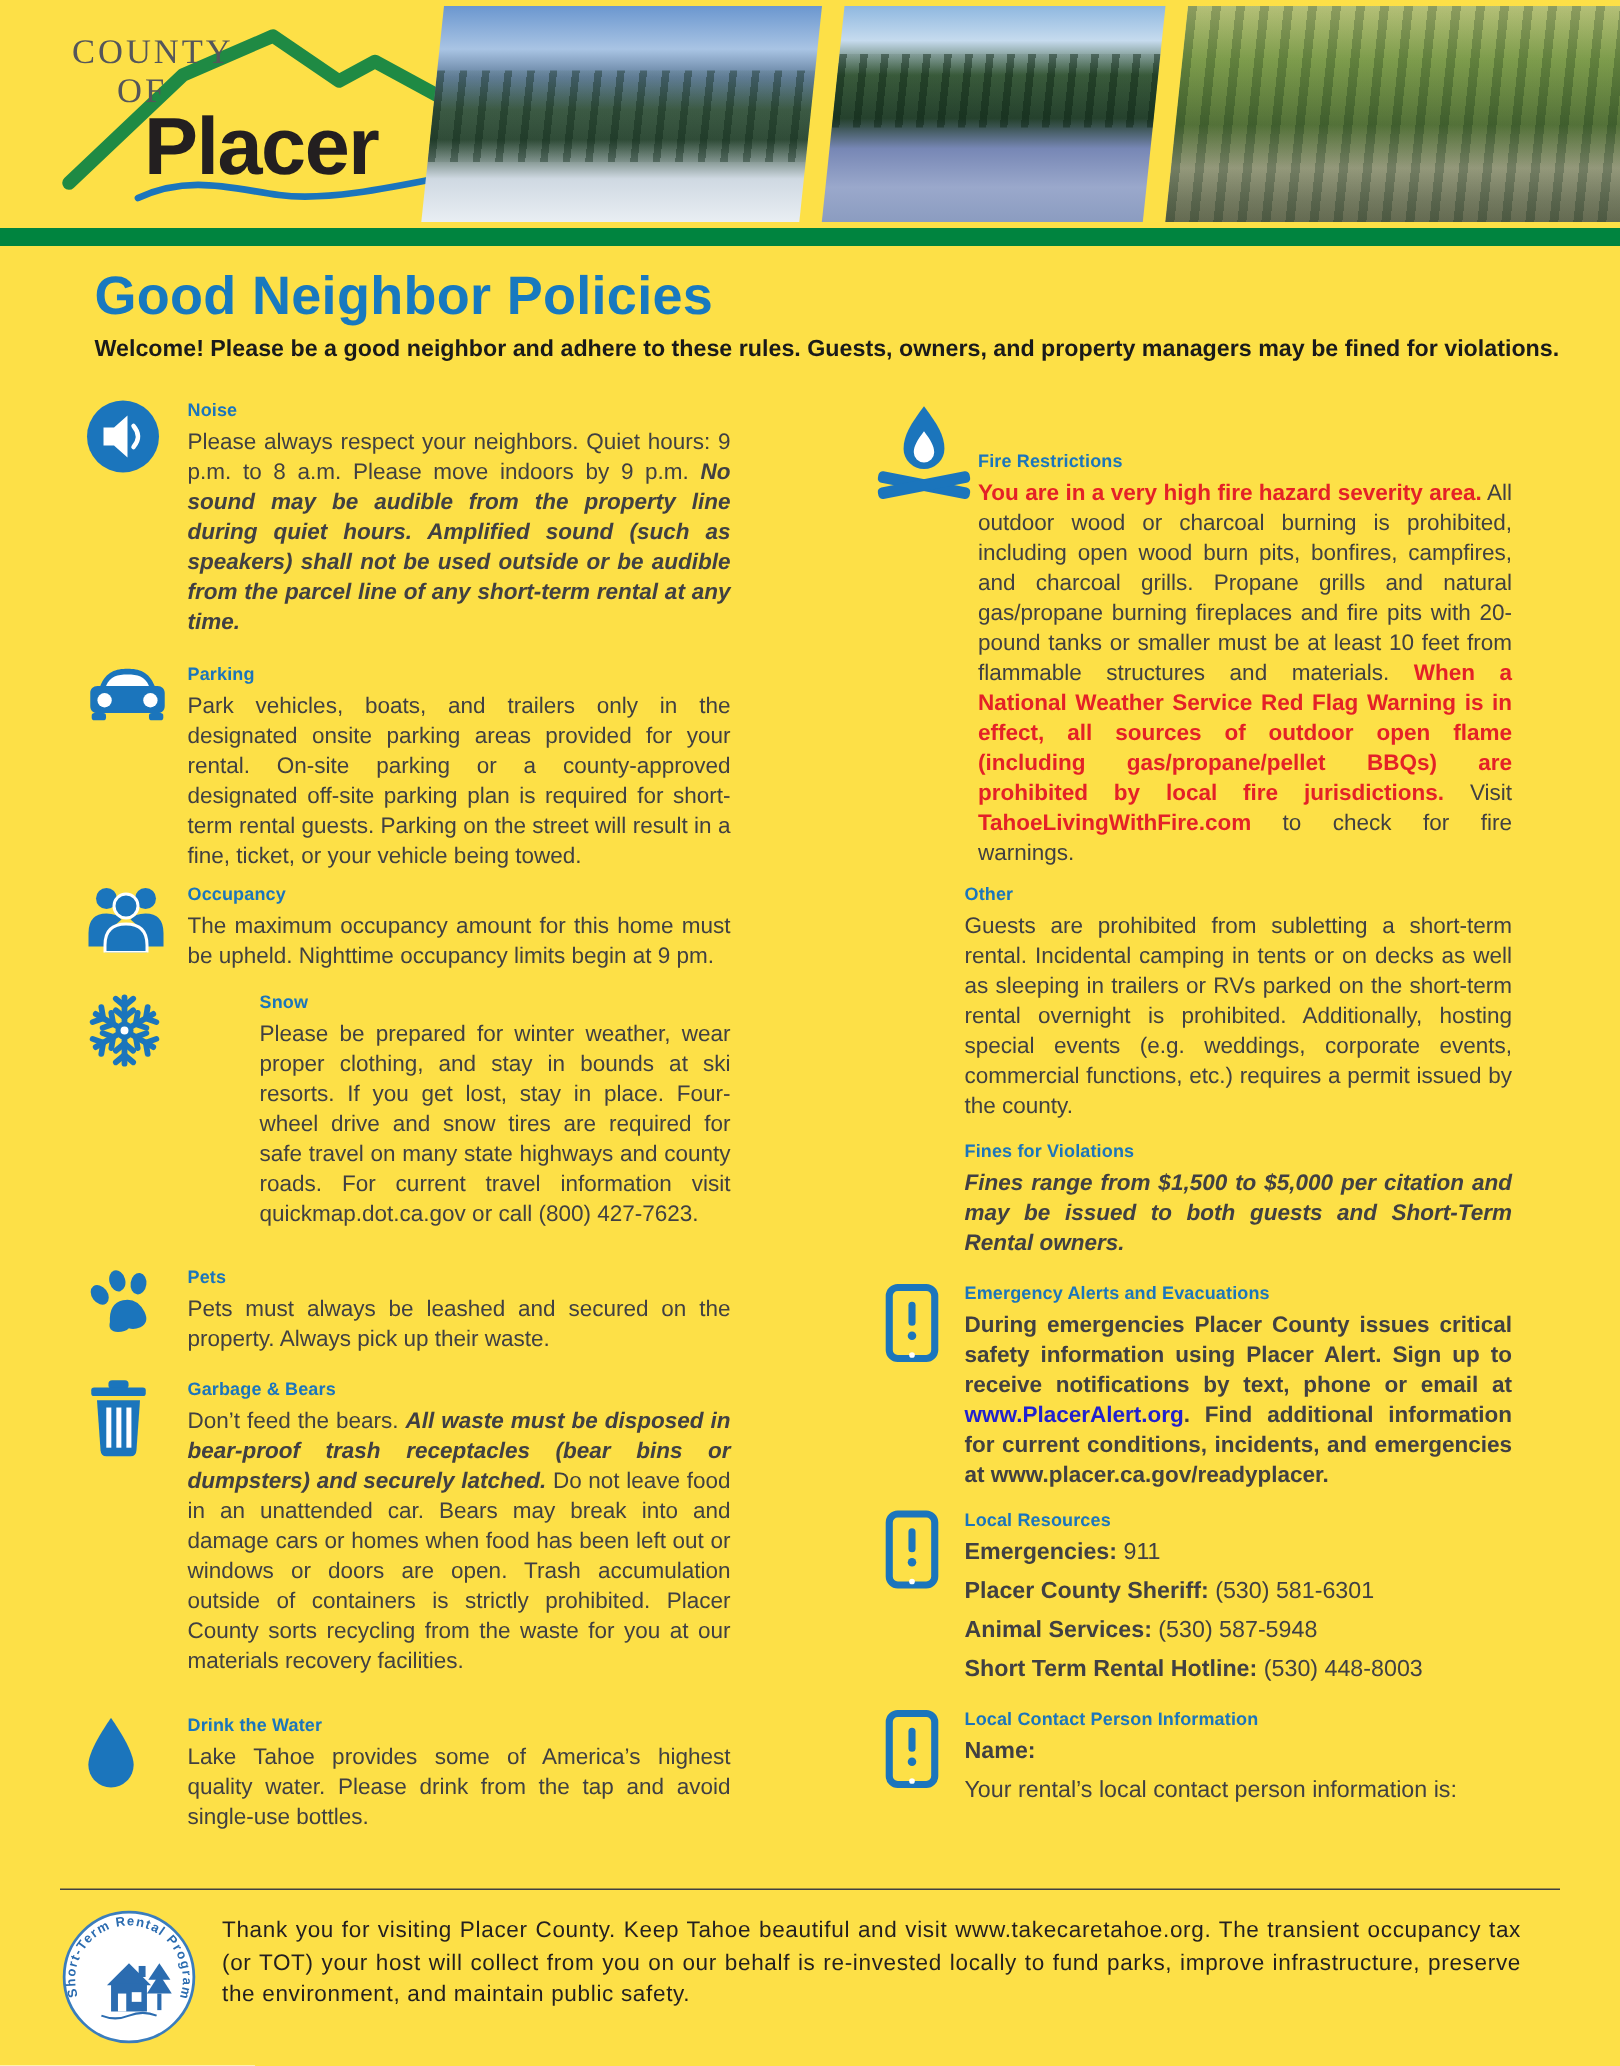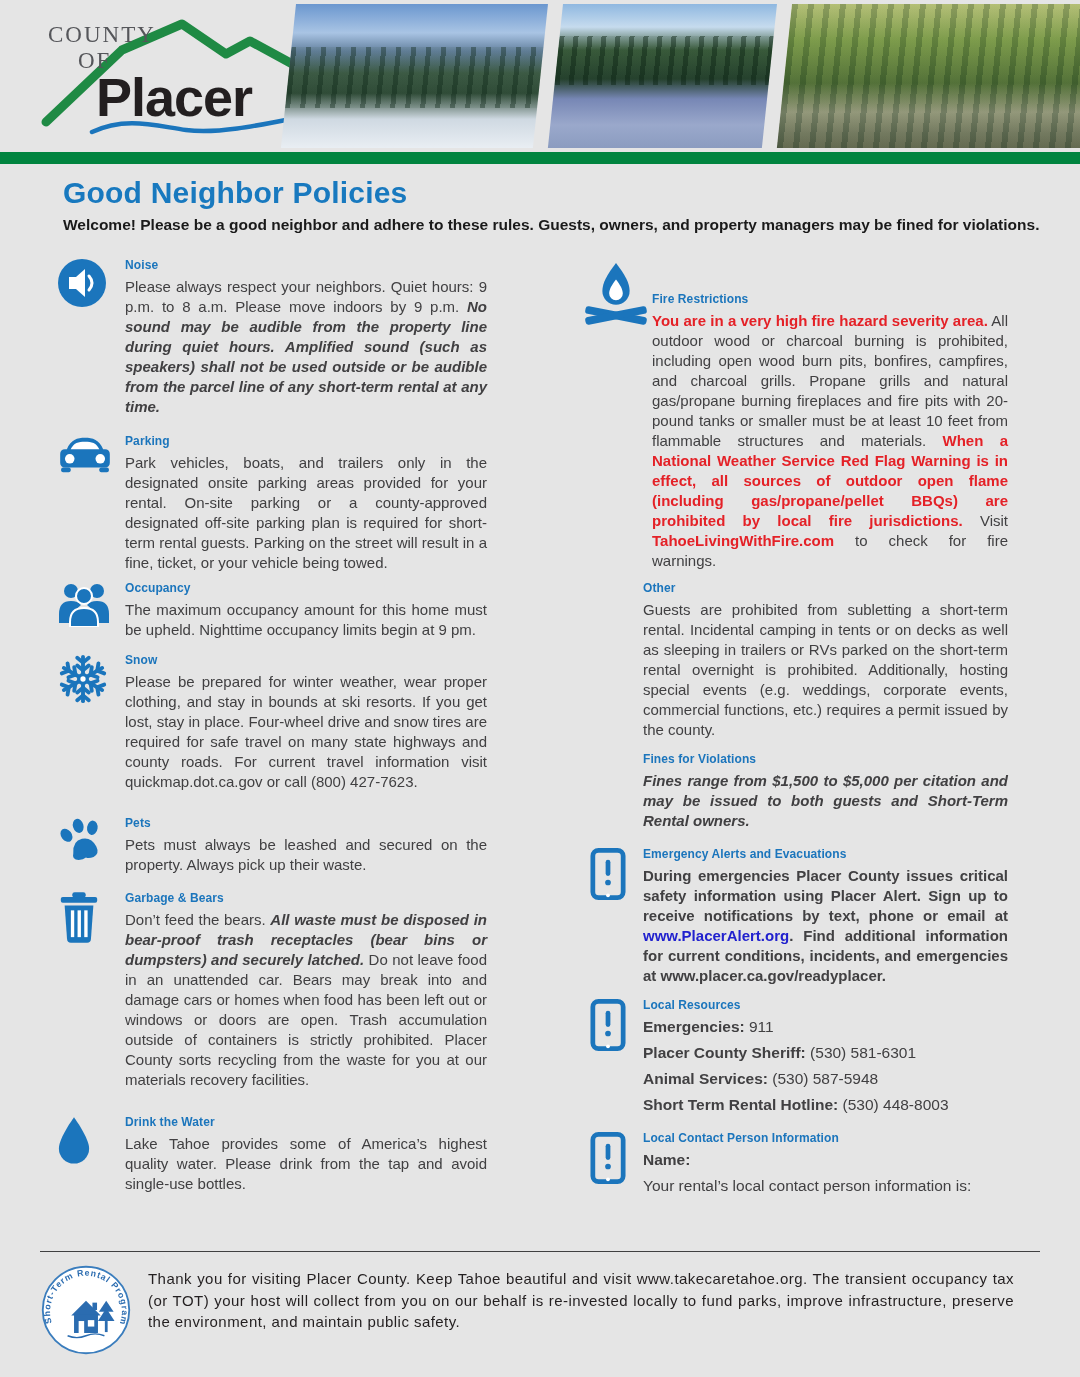--- a/index.html
+++ b/index.html
@@ -1,55 +1,55 @@
 <!DOCTYPE html>
 <html><head>
 <meta charset="utf-8">
 <style>
   html,body{margin:0;padding:0;background:#fff;}
   body{font-family:"Liberation Sans",sans-serif;color:#414042;}
-  .page{width:1080px;height:1377px;position:relative;overflow:hidden;background:#e5e5e5;margin:0 auto;}
+  .page{width:1080px;height:1377px;position:relative;overflow:hidden;background:#fde047;margin:0 auto;}
 
   
   header{position:relative;height:150px;overflow:hidden;}
   .logo-svg{position:absolute;left:34px;top:8px;}
   .photos{position:absolute;left:296px;top:4px;width:820px;height:144px;display:flex;gap:15px;
           transform:skewX(-6deg);transform-origin:top left;}
   .photo{height:100%;position:relative;overflow:hidden;}
   .photo1{flex:0 0 252px;background:linear-gradient(180deg,#6b97cf 0%,#a9c4e4 20%,#64819f 33%,#3c5a44 48%,#2e4a36 62%,#cfd9e2 80%,#e9eef3 100%);}
   .photo2{flex:0 0 214px;background:linear-gradient(180deg,#8fb8e0 0%,#c6dbee 16%,#3a5c3b 32%,#24402c 52%,#7787b5 66%,#9aa8cb 84%,#8b9cc0 100%);}
   .photo3{flex:1;background:linear-gradient(180deg,#b8c27a 0%,#7a9a4a 25%,#4c6b35 55%,#93967e 75%,#6f7460 90%,#5e6350 100%);}
   .photo1::before{content:"";position:absolute;left:0;right:0;top:30%;height:42%;
     background:repeating-linear-gradient(90deg,rgba(18,44,28,.45) 0 5px,rgba(60,90,68,.12) 5px 15px);}
   .photo2::before{content:"";position:absolute;left:0;right:0;top:22%;height:34%;
     background:repeating-linear-gradient(90deg,rgba(14,38,22,.5) 0 5px,rgba(46,74,54,.12) 5px 14px);}
   .photo3::before{content:"";position:absolute;inset:0;
     background:repeating-linear-gradient(90deg,rgba(30,60,26,.28) 0 6px,rgba(150,170,90,.10) 6px 16px);}
   .green-bar{height:12px;background:#00843F;margin-top:2px;}
 
   
-  h1{color:#1879BF;font-size:30px;font-weight:700;margin:12px 40px 6px 63px;letter-spacing:.2px;}
+  h1{color:#1879BF;font-size:36px;font-weight:700;margin:12px 40px 6px 63px;letter-spacing:.2px;}
   .intro{font-weight:700;font-size:15.5px;color:#1a1a1a;margin:0 40px 0 63px;}
 
   
   .columns{display:flex;padding:24px 72px 0 57px;gap:103px;height:973px;overflow:hidden;}
   .col-left{flex:0 0 430px;width:430px;}
   .col-right{flex:1;min-width:0;}
   section{display:flex;}
   .icon-cell-l{flex:0 0 68px;}
   .icon-cell-r{flex:0 0 53px;}
   .text-cell{flex:1;min-width:0;}
   h2{font-size:12px;color:#1B75BC;margin:0 0 5px;letter-spacing:.1px;}
   p.body{font-size:15px;line-height:20px;text-align:justify;margin:0;color:#414042;}
   .res-line{font-size:15.5px;line-height:20px;margin:0 0 6px;}
   .sec-fire .text-cell{padding-top:34px;}
   .sec-fire .icon-cell-r svg{margin-left:-10px;}
   .mb8{margin-bottom:8px;}.mb10{margin-bottom:10px;}.mb12{margin-bottom:12px;}
   .mb13{margin-bottom:13px;}.mb16{margin-bottom:16px;}.mb17{margin-bottom:17px;}
-  .mb24{margin-bottom:24px;}.mb25{margin-bottom:25px;}
+  .mb24{margin-bottom:24px;gap:48px;}.mb25{margin-bottom:25px;}
 
   
   .run-b{font-weight:700;}
   .run-i{font-style:italic;}
   .run-red{color:#E42127;}
   .run-link{color:#2121CE;}
 
   
   footer{margin:20px 40px 0;border-top:1.5px solid #404041;padding-top:12px;}
   .footer-top{display:flex;gap:12px;align-items:flex-start;}

